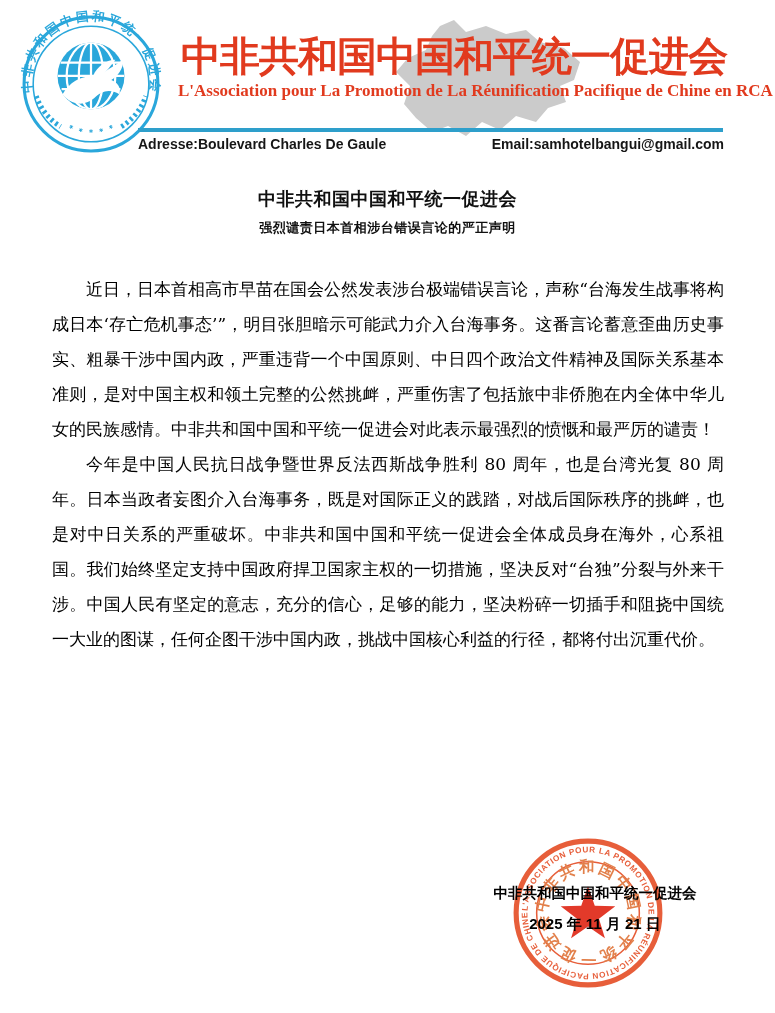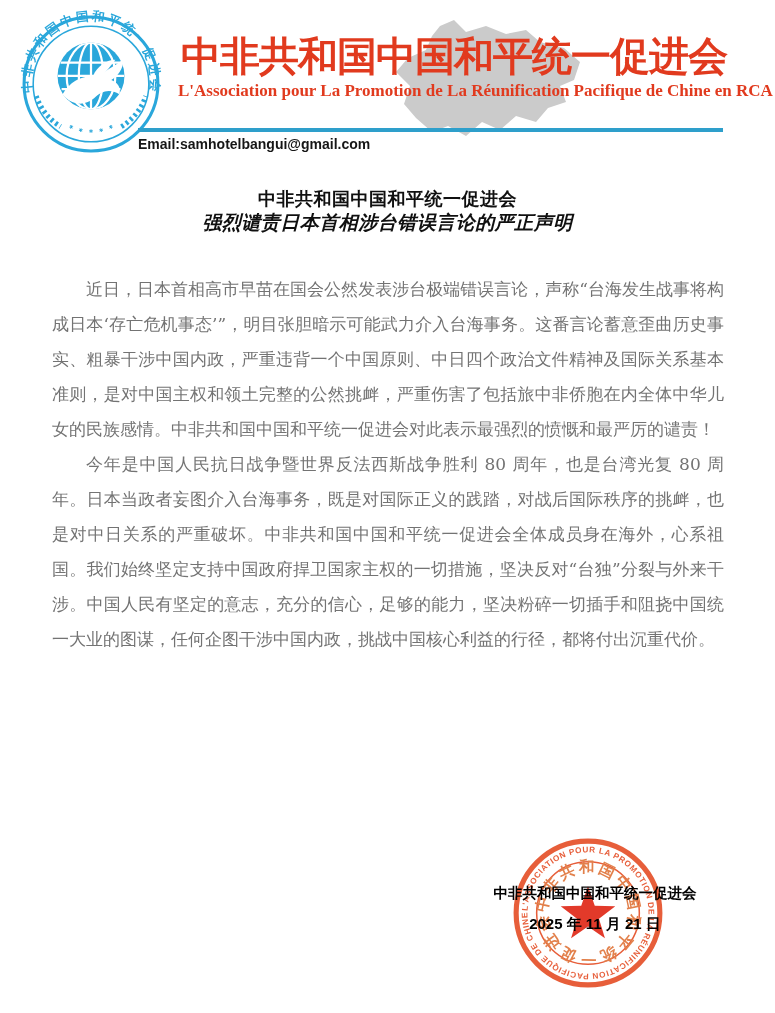--- a/index.html
+++ b/index.html
@@ -20,24 +20,24 @@
   .head-rule{ position:absolute; left:138px; top:128px; width:585px; height:4px;
               background:#2e9fcb; z-index:2; }
   .contact-row{ position:absolute; left:138px; top:136px; width:586px; z-index:2;
               display:flex; justify-content:space-between;
               font-family:"Liberation Sans", sans-serif; font-weight:bold;
               font-size:14px; color:#161616; white-space:nowrap; }
   
   .doc-title { position:absolute; left:0; width:775px; text-align:center;
                font-family:"Liberation Sans", sans-serif; font-weight:bold; color:#101010; }
   .doc-title-1 { top:187px; font-size:18px; letter-spacing:0.5px; }
-  .doc-title-2 { top:210px; font-size:19px; letter-spacing:0.5px;font-style:italic; }
+  .doc-title-2 { top:219px; font-size:13px; letter-spacing:0.5px; }
   .content { position:absolute; left:52px; top:272px; width:672px; z-index:1; }
   .content p { font-size:17px; line-height:35px; text-align:justify;
-               text-indent:2em; color:#737373; }
+               text-indent:2em; color:#000000; }
   
   .stamp-svg { position:absolute; left:511px; top:836px; width:154px; height:154px;
                z-index:1; opacity:0.92; }
   .sig-block { position:absolute; left:470px; top:884px; width:250px; text-align:center;
                z-index:2; font-family:"Liberation Sans", sans-serif; font-weight:bold;
                color:#000; }
   .sig-org  { font-size:14.5px; line-height:18px; white-space:nowrap; }
   .sig-date { font-size:15px; line-height:18px; margin-top:13px; white-space:nowrap; }
 </style>
 </head>
@@ -83,20 +83,21 @@
     </svg>
 
     <div class="head-text">
       <div class="org-cn">中非共和国中国和平统一促进会</div>
       <div class="org-fr">L'Association pour La Promotion de La Réunification Pacifique de Chine en RCA</div>
     </div>
 
     <div class="head-rule"></div>
 
     <div class="contact-row">
+      <span>Adresse:Boulevard Charles De Gaule</span>
       <span>Email:samhotelbangui@gmail.com</span>
     </div>
   </div>
 
   <div class="doc-title doc-title-1">中非共和国中国和平统一促进会</div>
   <div class="doc-title doc-title-2">强烈谴责日本首相涉台错误言论的严正声明</div>
 
   <div class="content">
     <p>近日，日本首相高市早苗在国会公然发表涉台极端错误言论，声称“台海发生战事将构成日本‘存亡危机事态’”，明目张胆暗示可能武力介入台海事务。这番言论蓄意歪曲历史事实、粗暴干涉中国内政，严重违背一个中国原则、中日四个政治文件精神及国际关系基本准则，是对中国主权和领土完整的公然挑衅，严重伤害了包括旅中非侨胞在内全体中华儿女的民族感情。中非共和国中国和平统一促进会对此表示最强烈的愤慨和最严厉的谴责！</p>
     <p>今年是中国人民抗日战争暨世界反法西斯战争胜利 80 周年，也是台湾光复 80 周年。日本当政者妄图介入台海事务，既是对国际正义的践踏，对战后国际秩序的挑衅，也是对中日关系的严重破坏。中非共和国中国和平统一促进会全体成员身在海外，心系祖国。我们始终坚定支持中国政府捍卫国家主权的一切措施，坚决反对“台独”分裂与外来干涉。中国人民有坚定的意志，充分的信心，足够的能力，坚决粉碎一切插手和阻挠中国统一大业的图谋，任何企图干涉中国内政，挑战中国核心利益的行径，都将付出沉重代价。</p>

